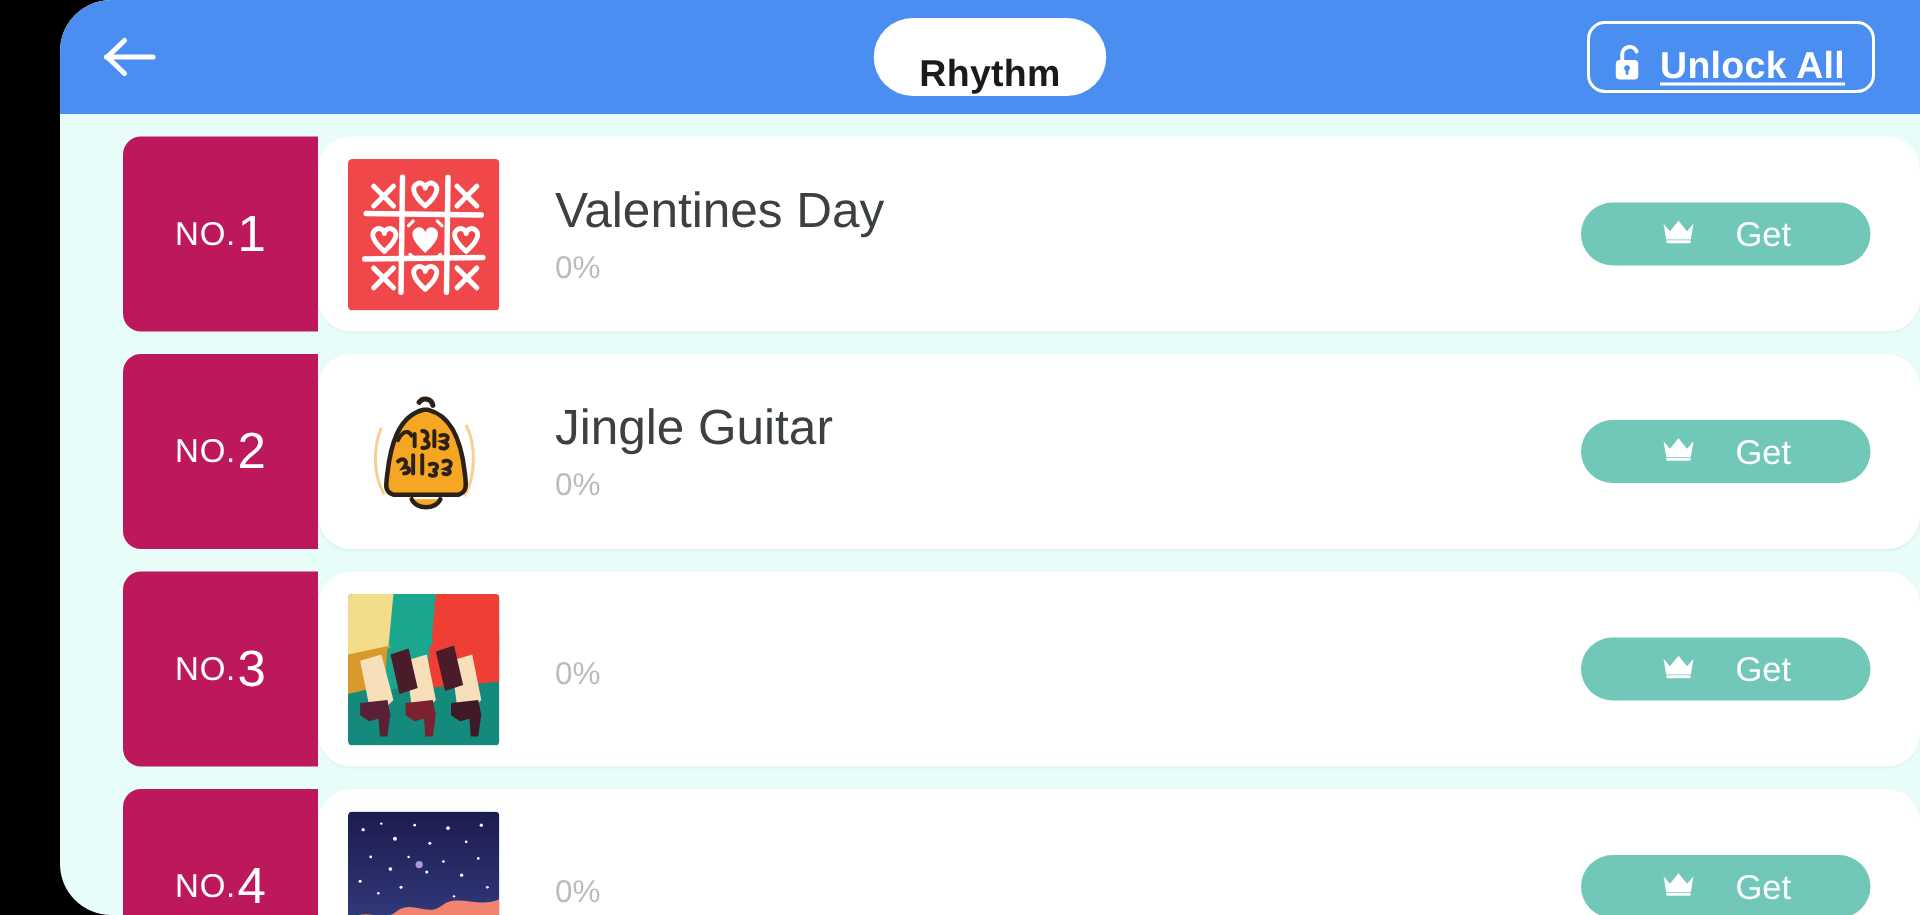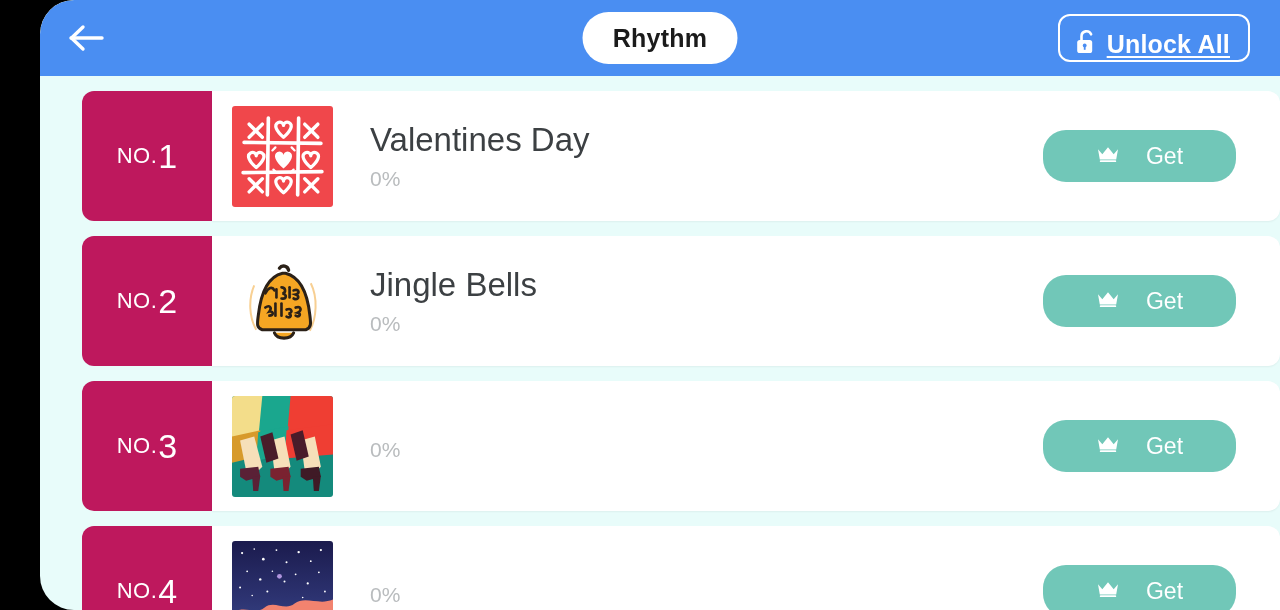--- a/index.html
+++ b/index.html
@@ -50,21 +50,21 @@
     position: absolute;
     left: 50%;
     top: 12px;
     transform: translateX(-50%);
     height: 52px;
     min-width: 155px;
     padding: 0 30px;
     background: #ffffff;
     border-radius: 26px;
     display: flex;
-    align-items: center;
+    align-items: flex-end;
     justify-content: center;
   }
   .title-pill span {
     font-size: 25px;
     font-weight: bold;
     color: #1b1b1b;
     letter-spacing: .2px;
   }
 
   .unlock-btn {
@@ -122,22 +122,23 @@
   .rank-block .no { font-size: 22px; letter-spacing: .5px; }
   .rank-block .num { font-size: 34px; margin-left: 1px; }
 
   .row-body {
     flex: 1 1 auto;
     background: #ffffff;
     border-top-right-radius: 12px;
     border-bottom-right-radius: 12px;
     display: flex;
     align-items: center;
-    padding-right: 44px;
+    padding-right: 33px;
     box-shadow: 0 1px 2px rgba(0,0,0,.05);
+    border-radius: 22px;
   }
 
   .thumb {
     flex: 0 0 101px;
     width: 101px;
     height: 101px;
     margin-left: 20px;
     border-radius: 3px;
     overflow: hidden;
     position: relative;
@@ -157,21 +158,21 @@
   }
   .song-progress {
     font-size: 21px;
     color: #b9bcbe;
     margin-top: 8px;
   }
 
   .get-btn {
     flex: 0 0 auto;
     width: 193px;
-    height: 52px;
+    height: 42px;
     background: #71c7b8;
     border-radius: 23px;
     display: flex;
     align-items: center;
     justify-content: center;
     gap: 26px;
     cursor: pointer;
   }
   .get-btn .crown-ico { display: block; }
   .get-btn .label {
@@ -295,21 +296,21 @@
               <path d="M61 39 C66 37 68 42 63 43 C68 45 65 49 61 47"></path>
               <path d="M33 56 C37 53 40 56 37 60 C41 59 42 64 37 64"></path>
               <path d="M43 52 L43 64"></path>
               <path d="M49 52 L49 64"></path>
               <path d="M54 58 C59 56 61 61 56 62 C60 63 58 67 54 65"></path>
               <path d="M63 56 C68 54 70 59 65 61 C69 62 67 66 63 64"></path>
             </g>
           </svg>
         </div>
         <div class="meta">
-          <div class="song-title">Jingle Bells</div>
+          <div class="song-title">Jingle Guitar</div>
           <div class="song-progress">0%</div>
         </div>
         <div class="get-btn">
           <span class="crown-ico">
             <svg width="24" height="18" viewBox="0 0 24 18">
               <path d="M2 4.2 L6.3 9.2 L12 2.2 L17.7 9.2 L22 4.2 L20.2 14.6 L3.8 14.6 Z" fill="#ffffff"></path>
               <rect x="3.8" y="15.2" width="16.4" height="1.9" rx=".9" fill="#ffffff"></rect>
             </svg>
           </span>
           <span class="label">Get</span>

